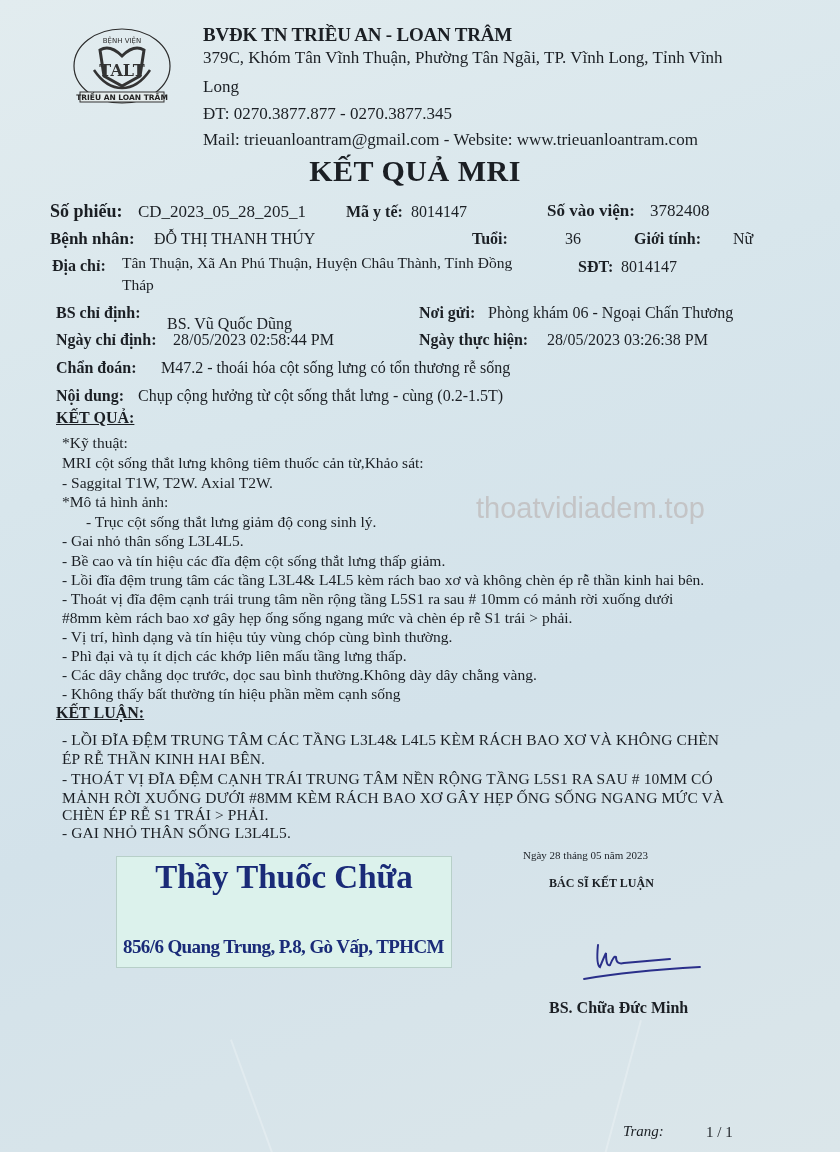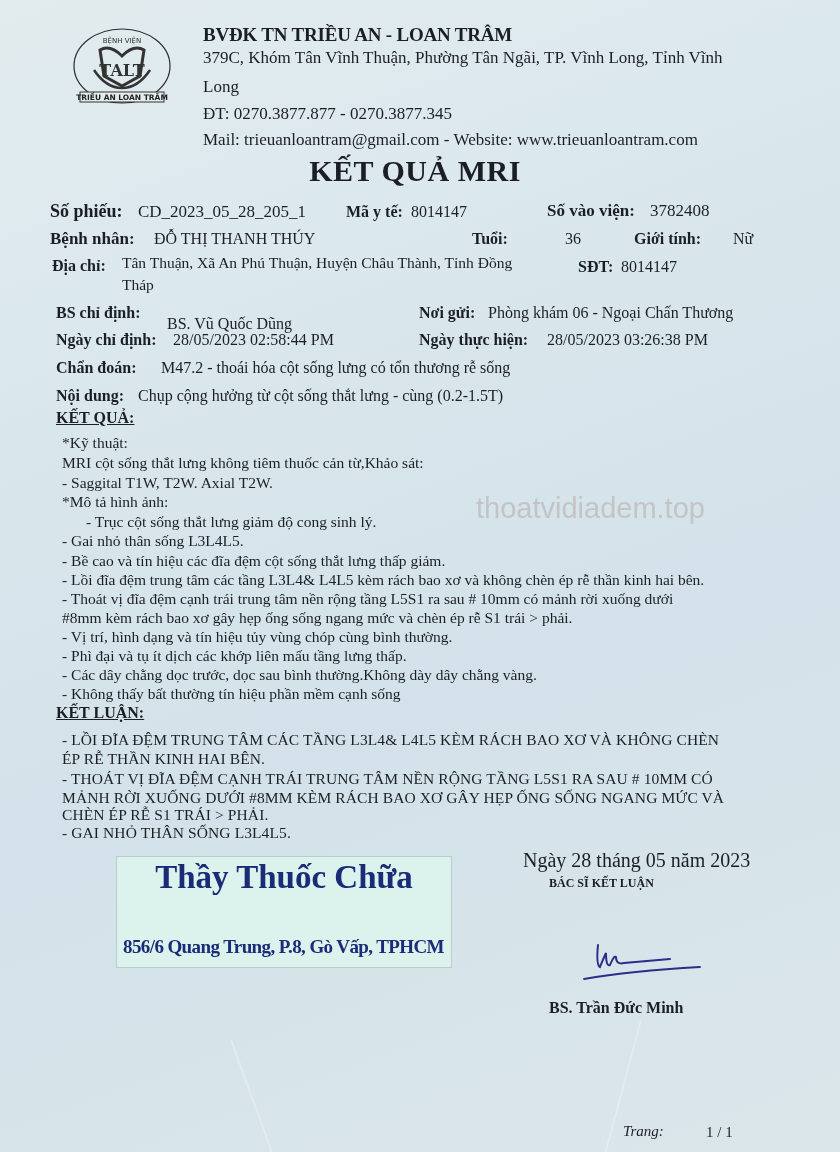--- a/index.html
+++ b/index.html
@@ -19,21 +19,21 @@
   .val { font-size: 16px; }
   .section-head { font-weight: bold; font-size: 16px; text-decoration: underline; }
   .body-line { font-size: 15.5px; left: 62px; }
   .conc-line { font-size: 15.5px; left: 62px; letter-spacing: 0.1px; }
   .watermark { left: 476px; top: 492px; font-family: "Liberation Sans", "DejaVu Sans", sans-serif; font-size: 29px; color: rgba(190,185,185,0.75); }
   .ad { position: absolute; left: 116px; top: 856px; width: 334px; height: 110px; background: #dcf2ec; border: 1px solid #b7cfc8; }
   .ad-l1, .ad-l2 { position: absolute; left: 0; width: 100%; text-align: center; font-weight: bold; color: #1a2b78; font-size: 33px; }
   .ad-l1 { top: 2px; }
   .ad-l2 { top: 38px; }
   .ad-l3 { position: absolute; left: 6px; top: 79px; font-weight: bold; color: #1a2b78; font-size: 19px; letter-spacing: -0.6px; white-space: nowrap; }
-  .sig-date { left: 523px; top: 849px; font-size: 20px; }
+  .sig-date { left: 523px; top: 849px; font-size: 11px; }
   .sig-title { left: 549px; top: 876px; font-size: 12px; font-weight: bold; }
   .sig-name { left: 549px; top: 999px; font-size: 16px; font-weight: bold; }
   .sig-svg { position: absolute; left: 580px; top: 935px; }
   .page-lbl { left: 623px; top: 1123px; font-style: italic; font-size: 15px; }
   .page-val { left: 706px; top: 1124px; font-size: 15px; }
 </style>
 </head>
 <body>
 
 <div class="crease" style="left:230px;top:1040px;width:2px;height:120px;transform:rotate(-20deg);"></div>
@@ -125,16 +125,16 @@
   <div class="ad-l1">Thầy Thuốc Chữa</div>
   <div class="ad-l3">856/6 Quang Trung, P.8, Gò Vấp, TPHCM</div>
 </div>
 
 <div class="abs sig-date">Ngày 28 tháng 05 năm 2023</div>
 <div class="abs sig-title">BÁC SĨ KẾT LUẬN</div>
 <svg class="sig-svg" width="130" height="50" viewBox="0 0 130 50">
   <path d="M18 10 Q16 30 20 32 Q24 22 26 18 Q26 32 30 30 Q34 20 36 22 Q36 30 44 28 L90 24" fill="none" stroke="#2a2f8a" stroke-width="2" stroke-linecap="round"></path>
   <path d="M4 44 Q50 36 120 32" fill="none" stroke="#2a2f8a" stroke-width="1.8" stroke-linecap="round"></path>
 </svg>
-<div class="abs sig-name">BS. Trần Đức Minh</div>
+<div class="abs sig-name">BS. Chữa Đức Minh</div>
 
 <div class="abs page-lbl">Trang:</div>
 <div class="abs page-val">1 / 1</div>
 
 </body></html>

